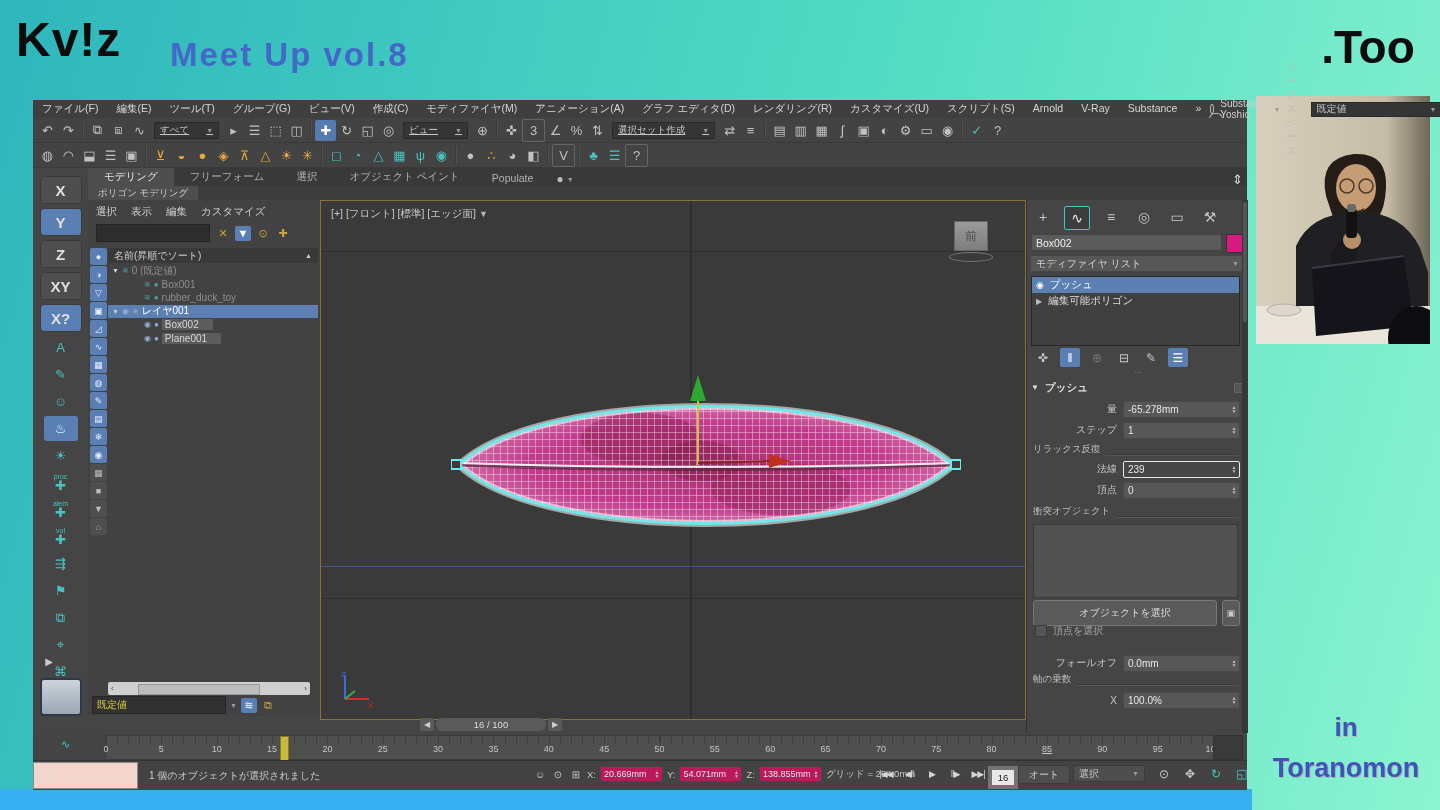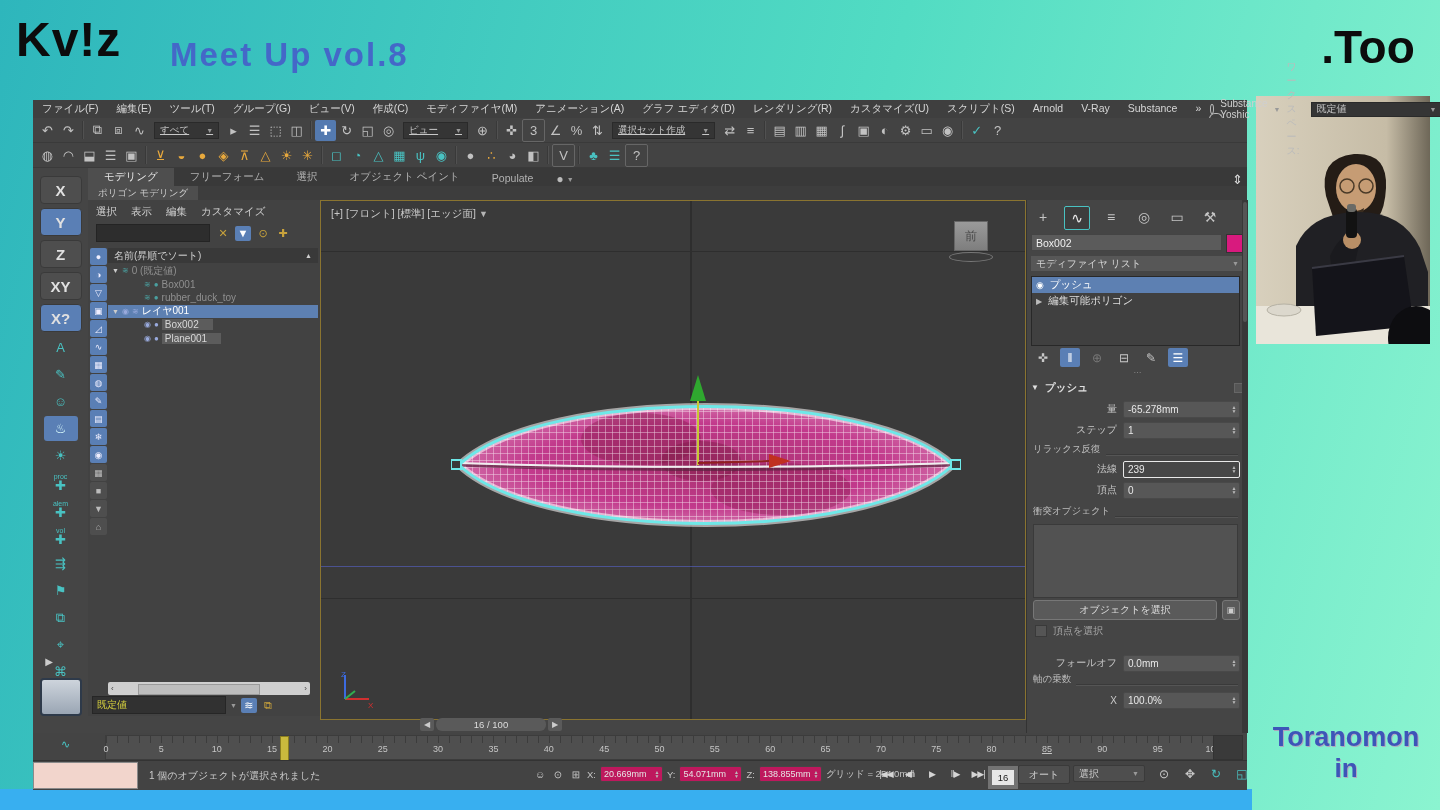--- a/index.html
+++ b/index.html
@@ -105,21 +105,21 @@
   #cp-rollout-h{position:absolute;left:4px;top:180px;right:4px;height:15px;display:flex;align-items:center;gap:6px;font-size:10.5px;color:#e0e0e0;font-weight:bold;}
   #cp-rollout-h .sq{margin-left:auto;width:8px;height:8px;background:#555;border:1px solid #666;}
   .prow{position:absolute;left:0;right:8px;height:18px;display:flex;align-items:center;}
   .prow .plab{width:90px;text-align:right;padding-right:6px;font-size:10px;color:#c8c8c8;}
   .pfield{flex:1;height:15px;background:#575757;border:1px solid #494949;border-radius:2px;display:flex;align-items:center;color:#e8e8e8;font-size:10px;padding-left:4px;}
   .pfield.active{border:1px solid #e8e8e8;background:#464646;}
   .spin{margin-left:auto;width:10px;display:flex;flex-direction:column;align-items:center;font-size:5px;color:#bbb;line-height:4.5px;}
   .csep{position:absolute;left:6px;right:10px;height:12px;font-size:9.5px;color:#bdbdbd;display:flex;align-items:flex-end;gap:5px;}
   .csep:after{content:"";flex:1;height:1px;background:#3a3a3a;border-bottom:1px solid #555;}
   #cp-listbox{position:absolute;left:6px;top:324px;right:10px;height:72px;background:#525252;border:1px solid #3a3a3a;}
-  #cp-pickrow{position:absolute;left:6px;top:400px;right:8px;height:20px;display:flex;gap:5px;text-align:center;}
+  #cp-pickrow{position:absolute;left:6px;top:400px;right:8px;height:26px;display:flex;gap:5px;text-align:center;}
   #cp-pick{flex:1;background:#5a5a5a;border:1px solid #777;border-radius:3px;color:#ddd;font-size:10px;display:flex;align-items:center;justify-content:center;}
   #cp-pick-small{width:16px;background:#5a5a5a;border:1px solid #777;border-radius:3px;color:#ccc;font-size:9px;display:flex;align-items:center;justify-content:center;}
   #cp-vtxrow{position:absolute;left:8px;top:424px;display:flex;align-items:center;gap:6px;font-size:10px;color:#a8a8a8;}
   #cp-vtxrow .cb{width:10px;height:10px;background:#555;border:1px solid #3a3a3a;}
   #cp-scrollbar{position:absolute;right:0;top:0;bottom:0;width:6px;background:#383838;}
   #cp-scrollbar .th{position:absolute;top:2px;left:1px;width:4px;height:120px;background:#555;border-radius:2px;}
   
   #timeline{position:absolute;left:0;top:633px;width:100%;height:27px;background:#444;}
   #tl-curve{position:absolute;left:28px;top:5px;width:18px;height:16px;color:#49c2c2;font-size:11px;}
   #ruler{position:absolute;left:72px;top:2px;width:1107px;height:23px;background:#4f4f4f;border:1px solid #3c3c3c;
@@ -173,22 +173,22 @@
     <circle cx="96" cy="144" r="9" fill="#b98f66"></circle>
     <rect x="90" y="112" width="11" height="30" rx="4" fill="#121212"></rect>
     <rect x="91" y="108" width="9" height="8" rx="3" fill="#6a6a66"></rect>
     <polygon points="56,172 148,160 158,230 60,240" fill="#14141a"></polygon>
     <line x1="56" y1="172" x2="148" y2="160" stroke="#3a3a44" stroke-width="2"></line>
     <ellipse cx="160" cy="242" rx="28" ry="32" fill="#0d0d10"></ellipse>
   </svg>
 </div>
 
 <div class="abs" id="location">
+  <div id="loc1">in</div>
   <div id="loc2">Toranomon</div>
-  <div id="loc1">in</div>
 </div>
 <div class="abs" id="bottom-blue-bar"></div>
 
 <div class="abs" id="maxwin">
 
   <div class="menubar">
     <div id="menubar-items" style="display:flex;">
         <span class="menu-item">ファイル(F)</span>
         <span class="menu-item">編集(E)</span>
         <span class="menu-item">ツール(T)</span>

